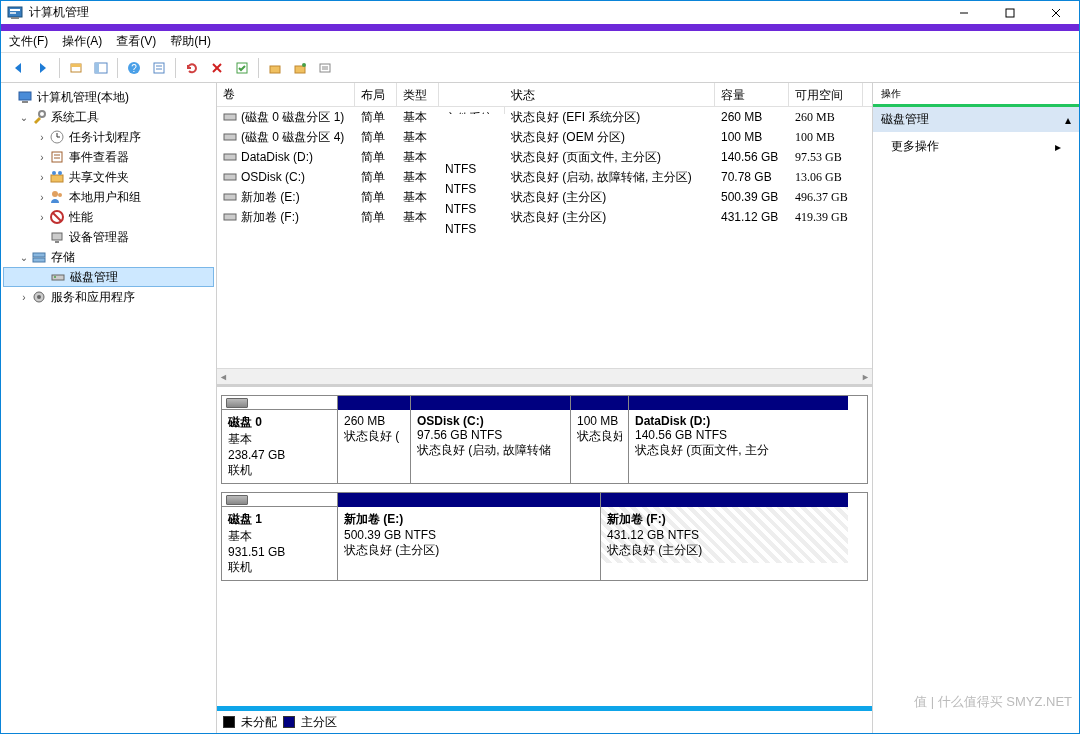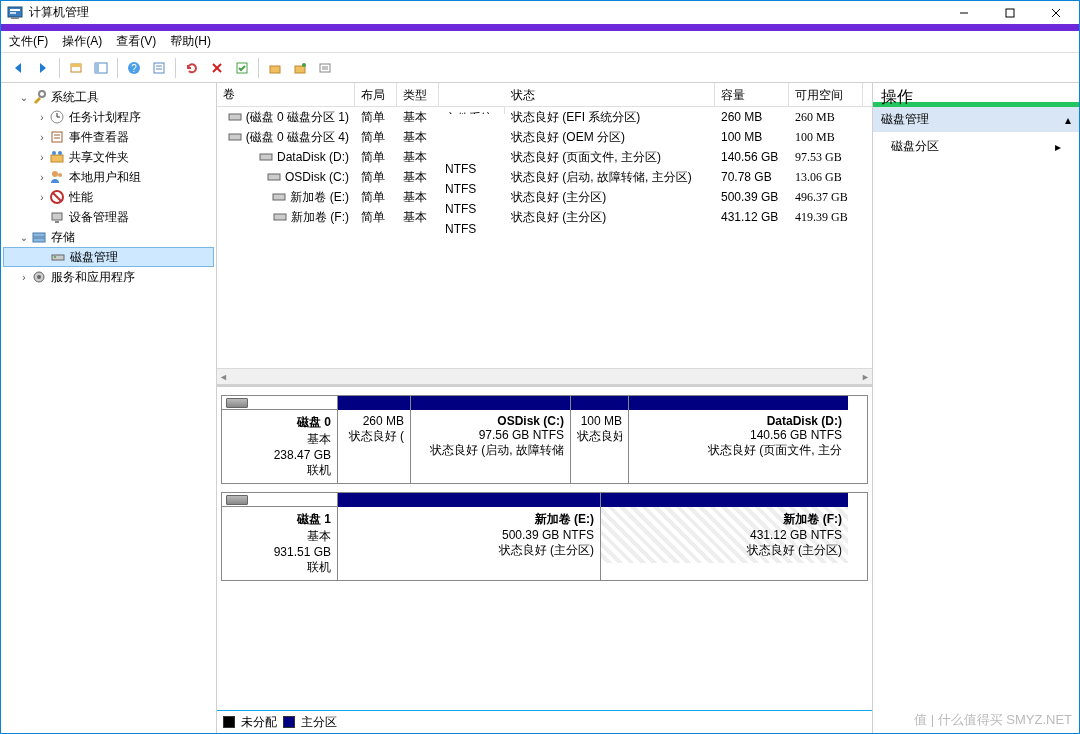--- a/index.html
+++ b/index.html
@@ -29,52 +29,52 @@
 .tree .lbl { }
 .tree .indent1 { padding-left: 14px; }
 .tree .indent2 { padding-left: 32px; }
 
 .center-pane { flex: 1; display: flex; flex-direction: column; border-right: 1px solid #d0d0d0; min-width: 0; }
 .vol-list { height: 304px; display: flex; flex-direction: column; border-bottom: 3px solid #d0d0d0; }
 .vol-header { display: flex; background: #fff; border-bottom: 1px solid #e0e0e0; font-size: 12px; height: 24px; }
 .vol-header div { padding: 4px 6px; border-right: 1px solid #e0e0e0; overflow: hidden; white-space: nowrap; }
 .vol-rows { flex: 1; overflow: auto; }
 .vol-row { display: flex; height: 20px; font-size: 12px; align-items: center; }
-.vol-row div { padding: 2px 6px; overflow: hidden; white-space: nowrap; text-overflow: clip; justify-content: flex-end; }
+.vol-row div { padding: 2px 6px; overflow: hidden; white-space: nowrap; text-overflow: clip; }
 .col-vol { width: 138px; display: flex; align-items: center; gap: 4px; }
 .col-layout { width: 42px; }
 .col-type { width: 42px; }
 .col-fs { width: 66px; margin-top: 23px; }
 .col-status { width: 210px; }
 .col-cap { width: 74px; }
 .col-free { width: 74px; font-family: Liberation Serif, serif; }
 .vol-scroll { height: 16px; background: #f0f0f0; border-top: 1px solid #dadada; display: flex; align-items: center; justify-content: space-between; padding: 0 2px; font-size: 9px; color: #888; }
 
-.disk-layout { flex: 1; overflow: auto; padding: 0; background: #fff; position: relative; border-bottom: 1px solid #0ea5e9; text-align: right; }
+.disk-layout { flex: 1; overflow: auto; padding: 0; background: #fff; position: relative; border-bottom: 5px solid #0ea5e9; }
 .disk-block { display: flex; margin: 8px 4px; border: 1px solid #888; }
 .disk-header { width: 116px; padding: 4px 6px; font-size: 12px; border-right: 1px solid #888; display: flex; flex-direction: column; justify-content: flex-start; }
 .disk-header .bar { height: 14px; background: #fff; border-bottom: 1px solid #888; margin:-4px -6px 4px -6px; display:flex; align-items:center; padding-left:4px; }
 .disk-header .bar .ico { width:22px; height:10px; background:linear-gradient(#bbb,#888); border:1px solid #666; border-radius:1px;}
 .disk-parts { flex: 1; display: flex; }
 .part { border-left: 1px solid #888; display: flex; flex-direction: column; font-size: 12px; padding: 0; min-width: 0; }
 .part:first-child { border-left: none; }
 .part-top { height: 14px; background: #000080; }
 .part-body { padding: 4px 6px; overflow: hidden; }
 .part-body div { white-space: nowrap; overflow: hidden; text-overflow: clip; }
 .part.hatched .part-body { background: repeating-linear-gradient(45deg,#fff,#fff 4px,#eee 4px,#eee 8px); }
 
 .legend { height: 22px; display: flex; align-items: center; gap: 6px; padding: 0 6px; font-size: 12px; }
 .legend .sw { width: 12px; height: 12px; display: inline-block; border:1px solid #333; }
 
 .actions-pane { width: 206px; display: flex; flex-direction: column; }
-.actions-header { height: 24px; padding: 4px 8px; font-size: 16px; border-bottom: 5px solid #22c55e; background:#fff; }
+.actions-header { height: 24px; padding: 4px 8px; font-size: 10px; border-bottom: 3px solid #22c55e; background:#fff; }
 .actions-sub { background: #d8e6f5; padding: 4px 8px; font-size: 12px; display:flex; justify-content:space-between; align-items:center; }
 .actions-item { padding: 6px 18px; font-size: 12px; display:flex; justify-content:space-between; align-items:center; }
 
-.watermark { position: absolute; right: 8px; bottom: 5px; font-size: 13px; color: #bbb; display:flex; align-items:center; gap:4px; z-index:10; pointer-events:none;}
+.watermark { position: absolute; right: 8px; bottom: 23px; font-size: 13px; color: #bbb; display:flex; align-items:center; gap:4px; z-index:10; pointer-events:none;}
 
 svg { display:block; }
 </style>
 </head>
 <body>
 
 <div class="window">
 
   <div class="titlebar">
     <span class="app-icon">
@@ -190,20 +190,30 @@
         </svg>
       </div>
   </div>
 
   <div class="body-split">
 
     <div class="tree-pane">
       <div class="tree">
           <ul>
         <li>
+          <div class="tree-row">
+            <span class="exp">&nbsp;</span>
+            <span class="ic">
+                  <svg width="16" height="16">
+                    <rect x="2" y="3" width="12" height="8" fill="#4a8cd8" stroke="#2a5ca0"></rect>
+                    <rect x="5" y="12" width="6" height="2" fill="#888"></rect>
+                  </svg>
+                </span>
+            <span class="lbl">计算机管理(本地)</span>
+          </div>
           <ul>
             <li>
               <div class="tree-row indent1">
                 <span class="exp">⌄</span>
                 <span class="ic">
                       <svg width="16" height="16">
                         <path d="M3 13l5-5 2 2-5 5z" fill="#d0a020"></path>
                         <circle cx="11" cy="5" r="3" fill="none" stroke="#888" stroke-width="2"></circle>
                       </svg>
                     </span>
@@ -521,21 +531,21 @@
       </div>
     </div>
 
     <div class="actions-pane">
       <div class="actions-header">操作</div>
       <div class="actions-sub">
         <span>磁盘管理</span>
         <span>▴</span>
       </div>
       <div class="actions-item">
-        <span>磁盘分区</span>
+        <span>更多操作</span>
         <span>▸</span>
       </div>
     </div>
   </div>
 </div>
 
 <div class="watermark">
   <span>值 | 什么值得买  SMYZ.NET</span>
 </div>
 

